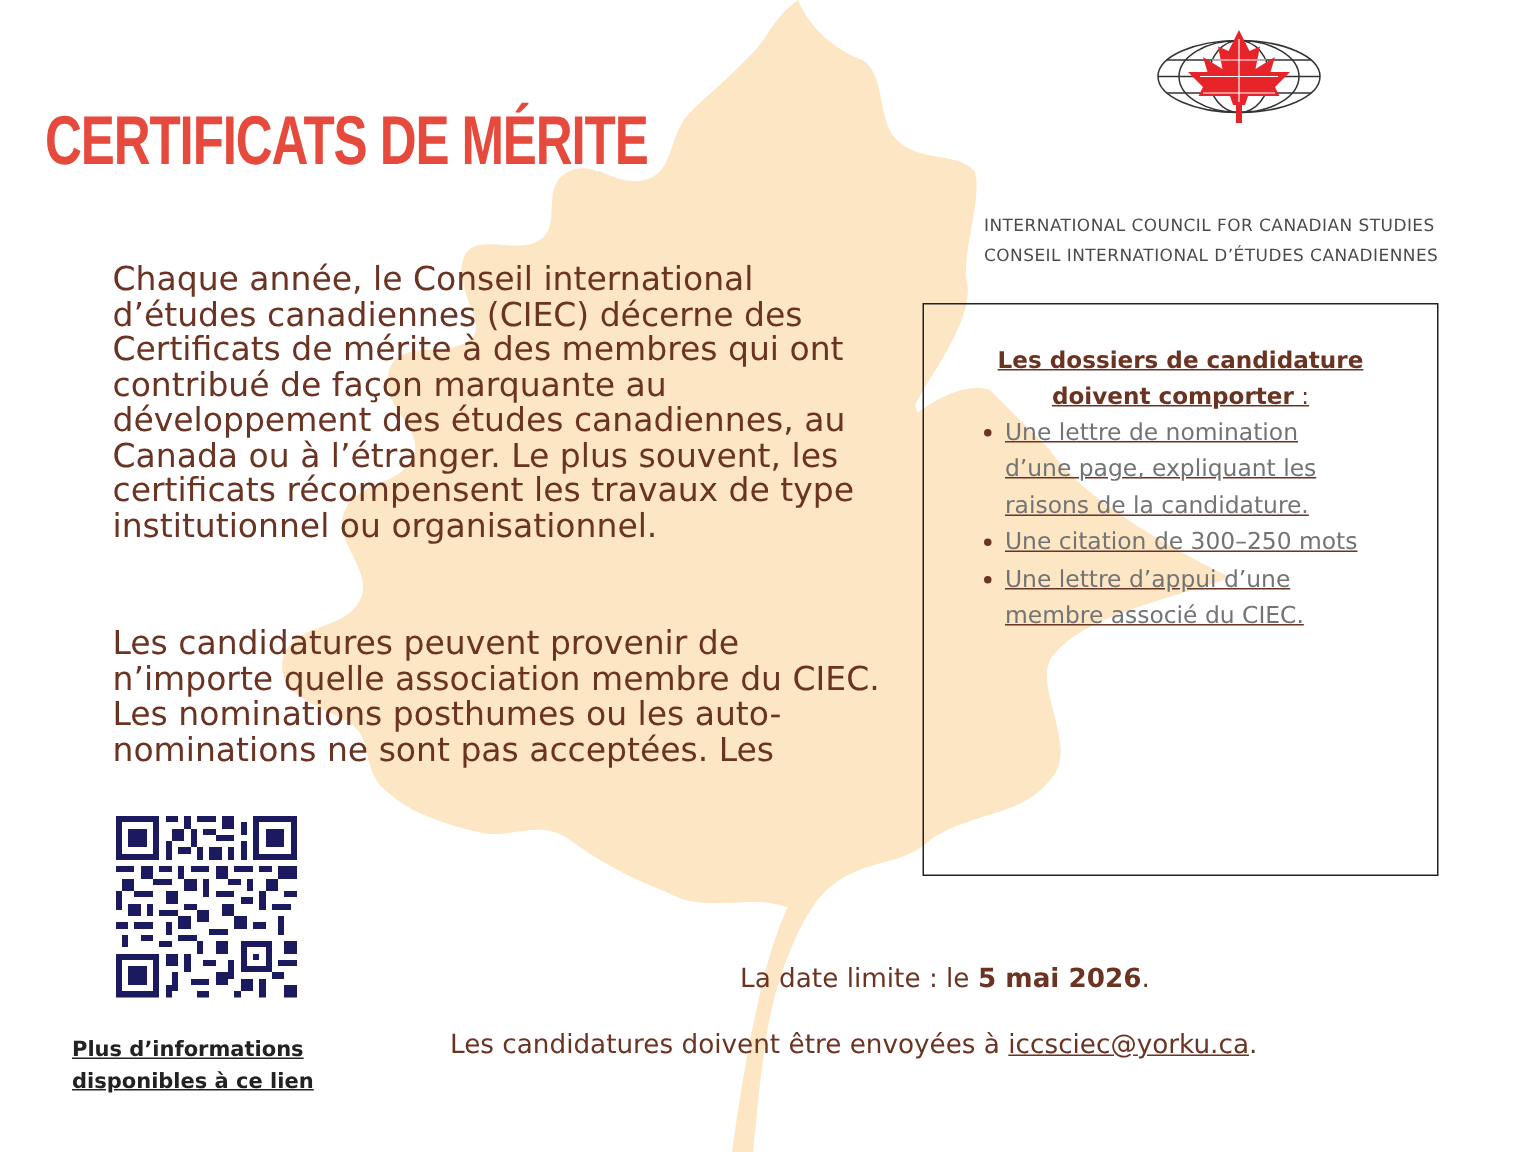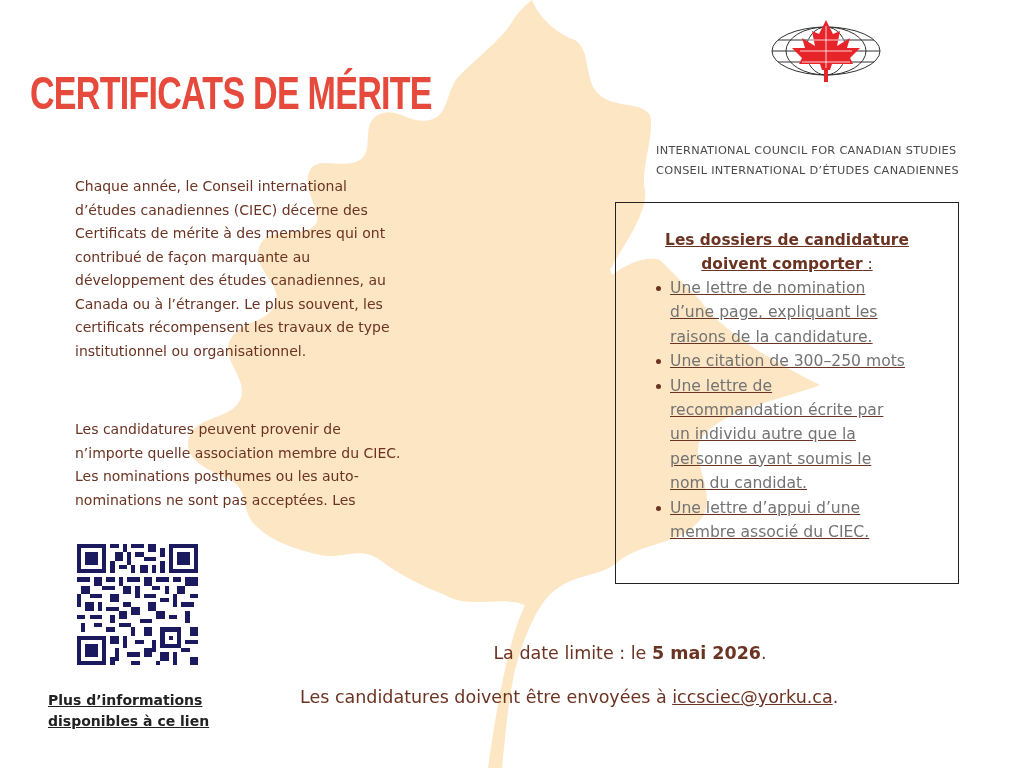--- a/index.html
+++ b/index.html
@@ -18,21 +18,21 @@
       white-space: nowrap; z-index: 2;
     }
     .logo { position: absolute; left: 770px; top: 18px; width: 112px; height: 66px; z-index: 2; }
     .org-name {
       position: absolute; left: 656px; top: 97px; z-index: 2;
       font-family: "DejaVu Sans", sans-serif; font-size: 11.3px;
       color: #4a4a4a; letter-spacing: 0.3px; line-height: 20px; white-space: nowrap; margin-top: 44px;
     }
     .body-text {
       position: absolute; left: 75px; z-index: 2; margin: 0;
-      font-size: 14px; line-height: 23.5px; color: #6b3322;
+      font-size: 22px; line-height: 23.5px; color: #6b3322;
       white-space: nowrap;
     }
     .p1 { top: 175px; }
     .p2 { top: 418px; }
     .line { display: block; }
     .req-box {
       position: absolute; left: 615px; top: 202px; width: 344px; height: 382px;
       border: 1.6px solid #222; box-sizing: border-box; z-index: 2; text-decoration: underline;
     }
     .req-heading {
@@ -157,27 +157,20 @@
     <b>doivent comporter</b><span> :</span>
   </div>
   <ul class="req-list">
     <li class="req-item">
       <span class="line">Une lettre de nomination</span>
       <span class="line">d’une page, expliquant les</span>
       <span class="line">raisons de la candidature.</span>
     </li>
     <li class="req-item">
       <span class="line">Une citation de 300–250 mots</span>
-    </li>
-    <li class="req-item">
-      <span class="line">Une lettre de</span>
-      <span class="line">recommandation écrite par</span>
-      <span class="line">un individu autre que la</span>
-      <span class="line">personne ayant soumis le</span>
-      <span class="line">nom du candidat.</span>
     </li>
     <li class="req-item">
       <span class="line">Une lettre d’appui d’une</span>
       <span class="line">membre associé du CIEC.</span>
     </li>
   </ul>
 </div>
 
 <svg class="qr" viewBox="0 0 29 29" shape-rendering="crispEdges" xmlns="http://www.w3.org/2000/svg">
   <rect width="29" height="29" fill="#fff"></rect>

